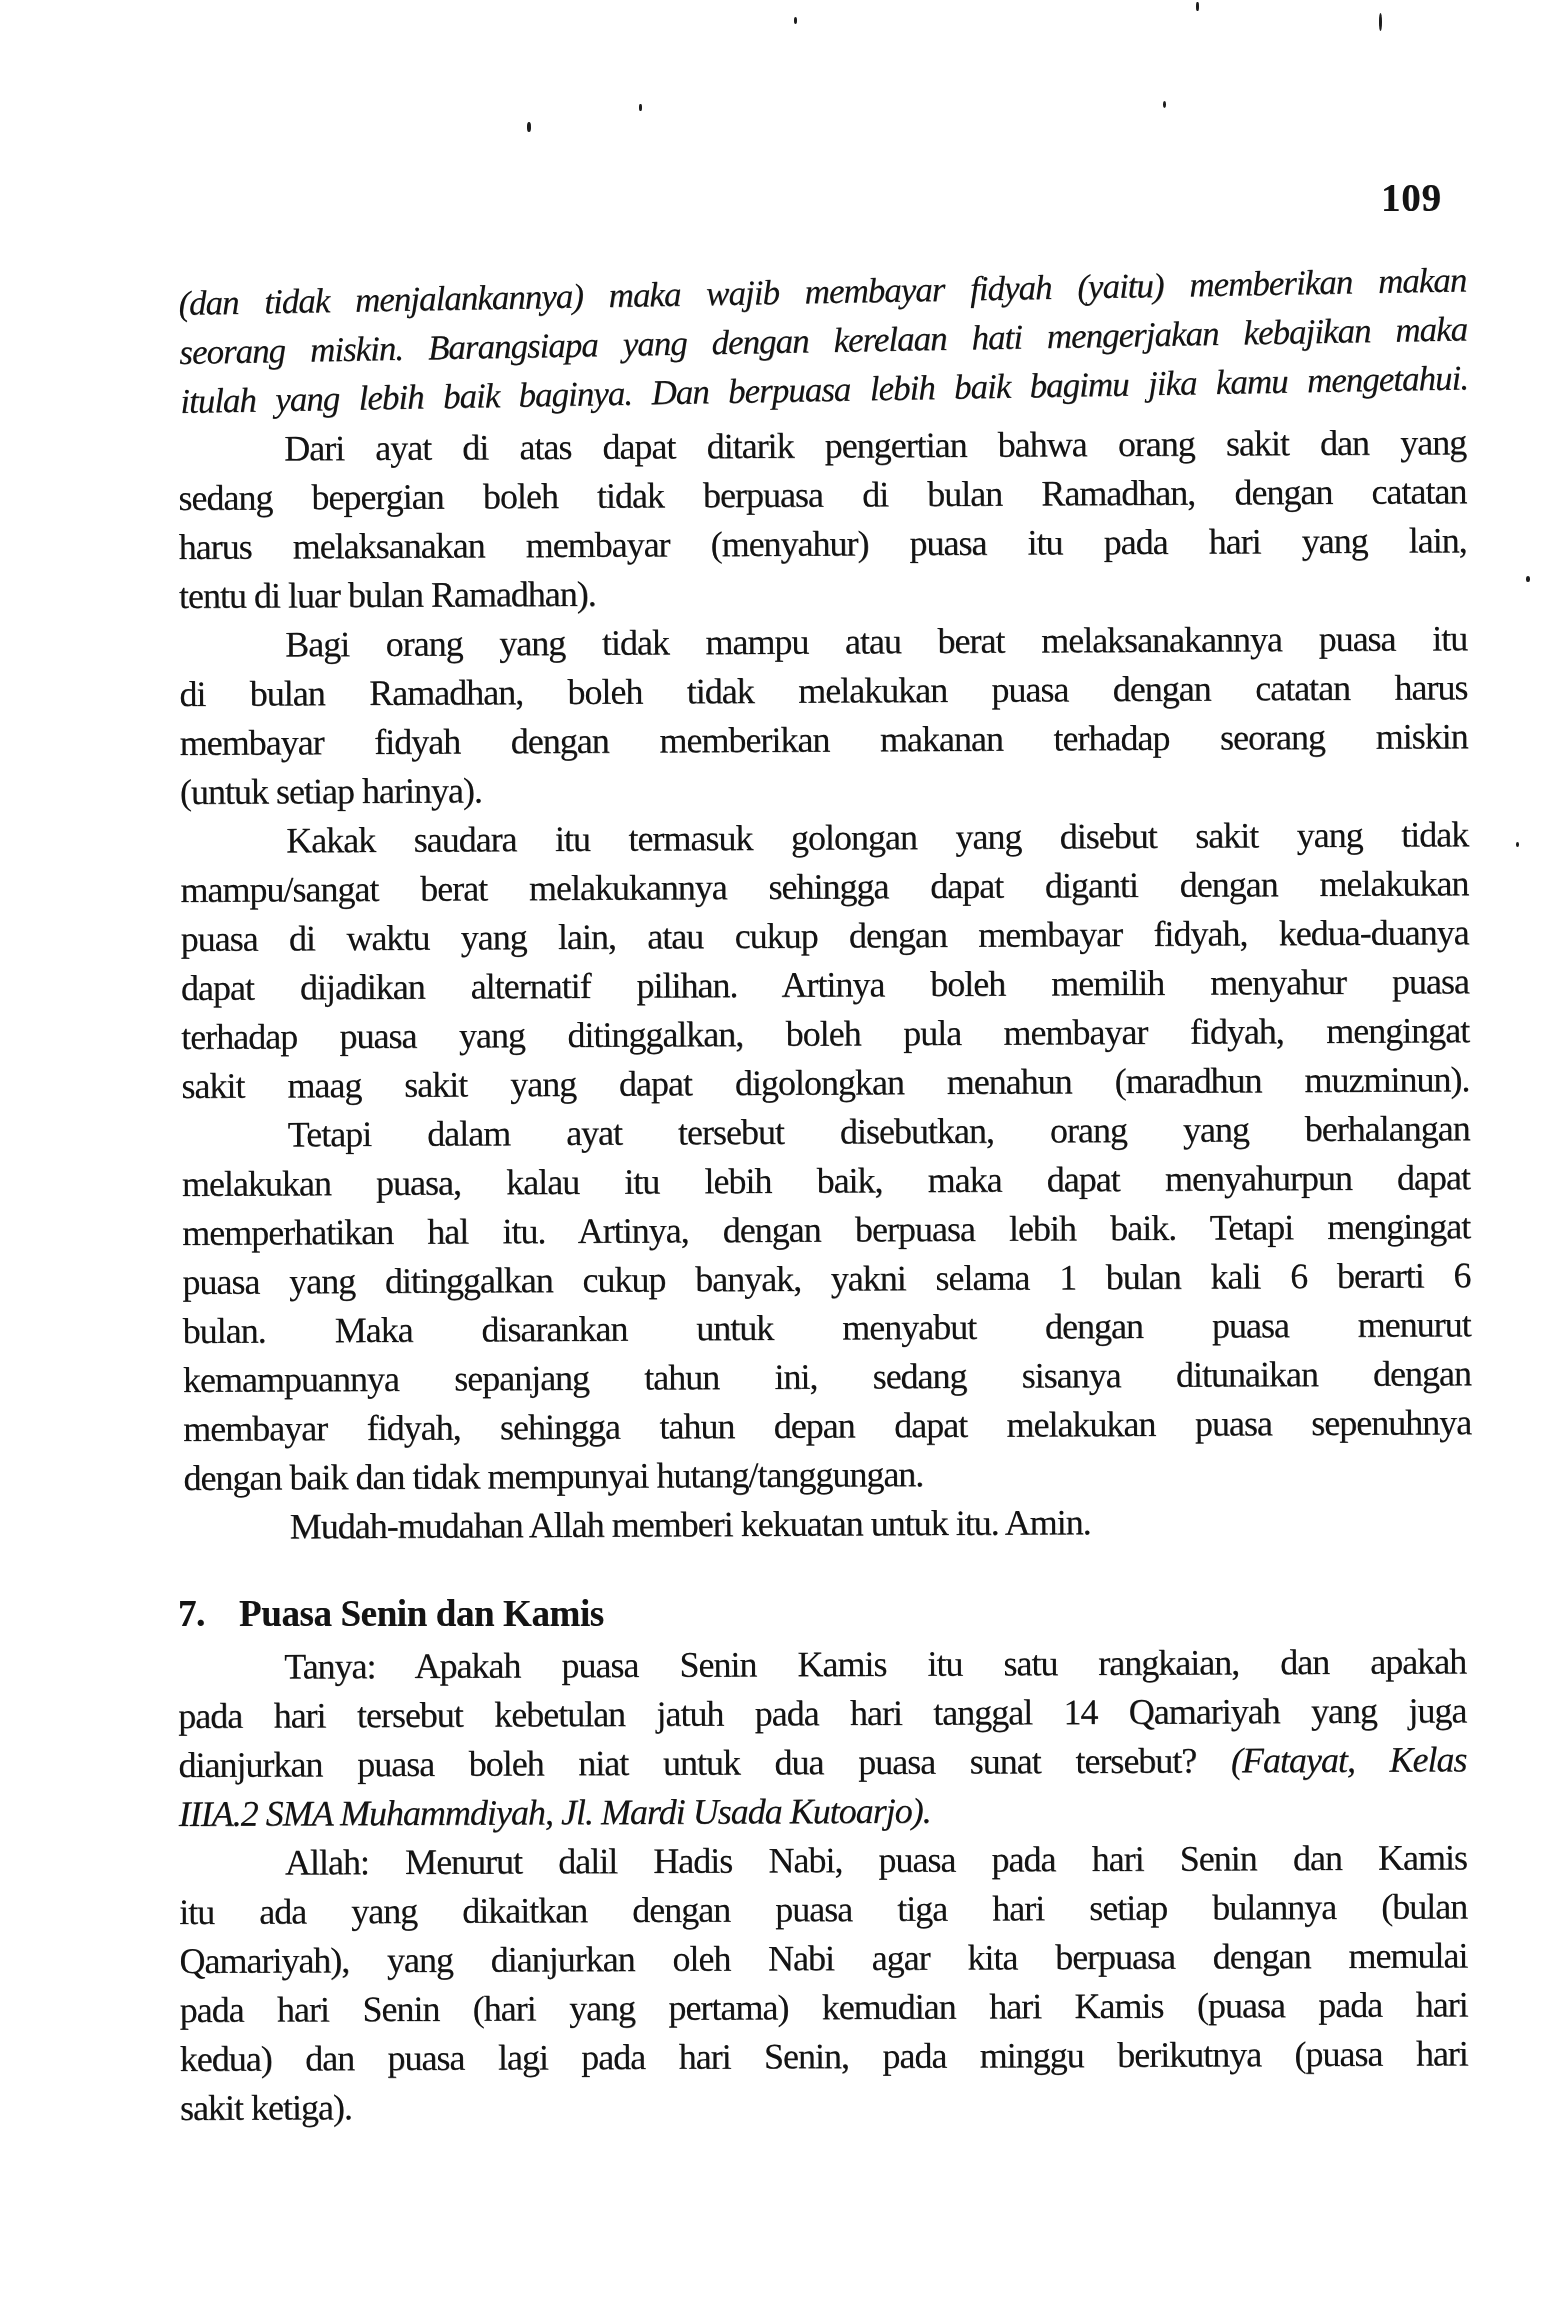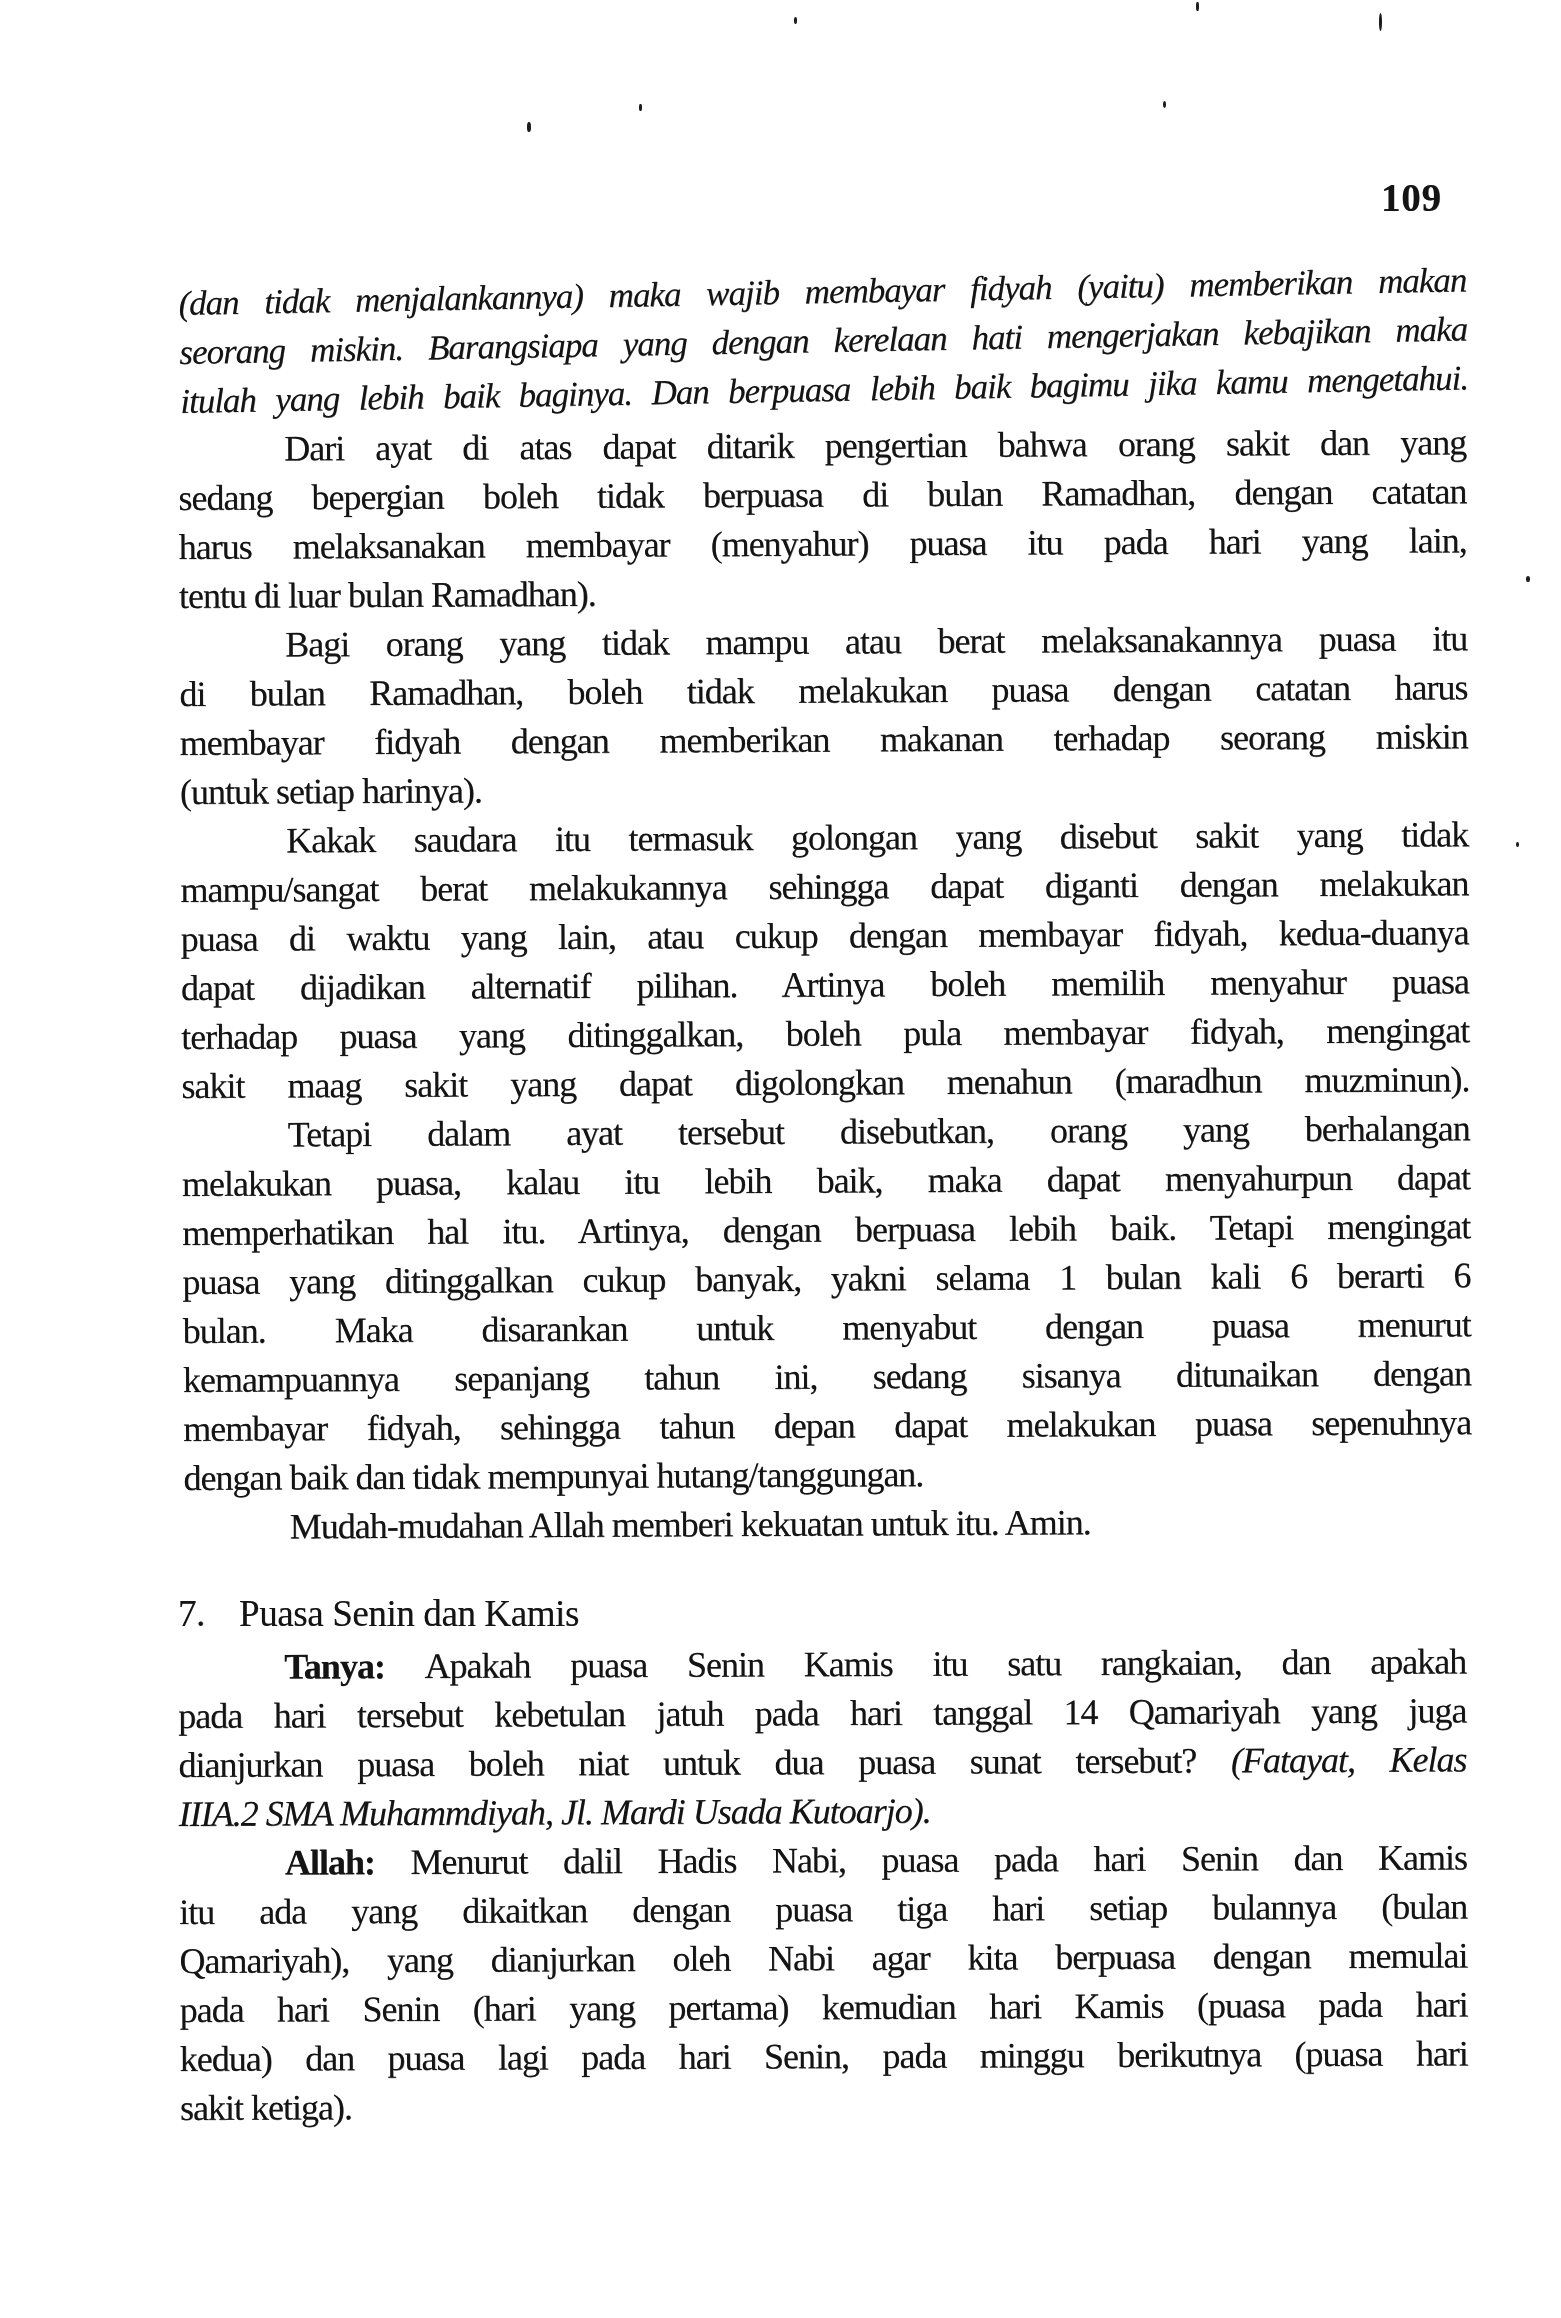--- a/index.html
+++ b/index.html
@@ -10,21 +10,21 @@
     background: #ffffff;
     overflow: hidden;
     font-family: "Liberation Serif", "DejaVu Serif", serif;
     color: #141414;
     text-shadow: 0.3px 0.3px 0 rgba(0,0,0,0.5);
   }
   .block { position: absolute; left: 178px; width: 1288px; }
   .line { line-height: 49px; white-space: nowrap; text-align: left; }
   .line.just { white-space: normal; text-align: justify; text-align-last: justify; }
   .line.ind { text-indent: 106px; }
-  .bold { font-weight: bold; }
+  .bold { font-weight: normal; }
   .italic { font-style: italic; }
 
   #quote-block {
     top: 279px;
     font-style: italic;
     font-size: 35px;
     letter-spacing: -1px;
     transform: rotate(-1.05deg);
     transform-origin: 0 0;
   }
@@ -33,21 +33,21 @@
     font-size: 36px;
     letter-spacing: -1px;
     transform: rotate(-0.3deg);
     transform-origin: 0 0;
   }
   #section-heading {
     position: absolute;
     left: 178px;
     top: 1592px;
     font-size: 37px;
-    font-weight: normal;
+    font-weight: bold;
     letter-spacing: -0.4px;
   }
   #section-heading .num { display: inline-block; width: 61px; }
   #qa-block {
     top: 1643px;
     font-size: 36px;
     letter-spacing: -1px;
     transform: rotate(-0.25deg);
     transform-origin: 0 0;
   }

